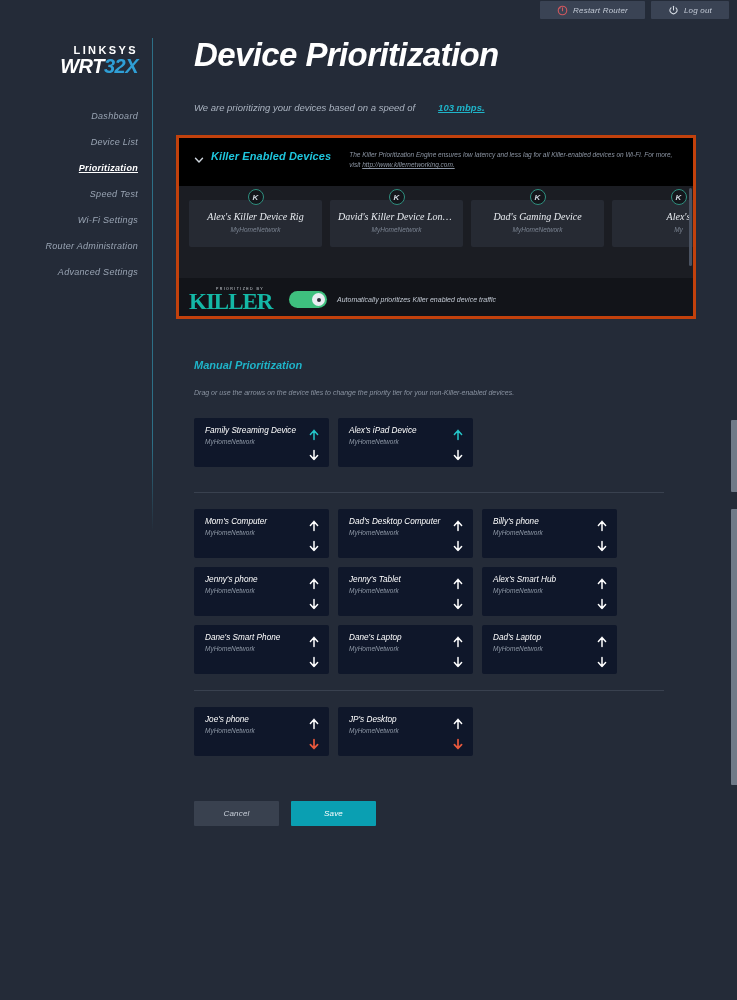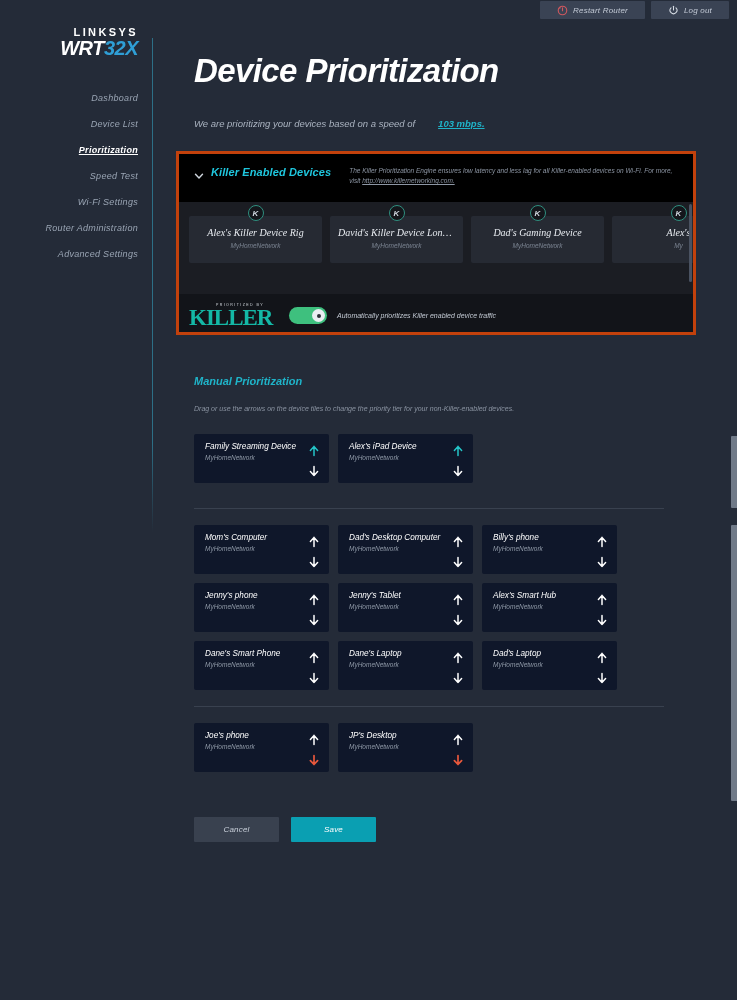--- a/index.html
+++ b/index.html
@@ -24,21 +24,21 @@
     height: 18px; padding: 0 17px; margin-left: 6px;
     border: none; border-radius: 1px;
   }
   .top-btn .ic { display: inline-block; width: 11px; height: 11px; }
 
   
   .sidebar {
     position: absolute; left: 0; top: 24px; width: 156px; height: 976px;
     text-align: right; padding-right: 18px;
   }
-  .logo { margin-top: 2px; }
+  .logo { margin-top: 20px; }
   .logo-linksys {
     font-size: 11px; font-weight: bold; letter-spacing: 2.4px;
     color: #ffffff; font-family: "Liberation Sans", sans-serif;
   }
   .logo-wrt {
     font-size: 20px; font-weight: bold; font-style: italic; letter-spacing: -0.5px;
     color: #ffffff; line-height: 1.05;
   }
   .logo-wrt .b { color: #2f9fd6; }
   .navlist { margin-top: 26px; }
@@ -47,21 +47,21 @@
     padding: 8px 0 8px 0; letter-spacing: .3px; text-decoration: none;
   }
   .navitem.active { color: #ffffff; font-weight: bold; text-decoration: underline; }
 
   .vrule {
     position: absolute; left: 152px; top: 38px; width: 1px; height: 494px;
     background: linear-gradient(to bottom,#2d6f86 0%, #2d6f86 82%, rgba(45,111,134,0) 100%);
   }
 
   
-  .main { position: absolute; left: 156px; top: 40px; width: 581px; }
+  .main { position: absolute; left: 156px; top: 24px; width: 581px; }
   .page-title {
     margin: 12px 0 0 38px;
     font-size: 33px; font-style: italic; font-weight: bold;
     color: #ffffff; letter-spacing: -0.6px;
   }
   .speedline {
     margin: 28px 0 0 38px; font-size: 9.5px; font-style: italic; color: #aab3c0;
   }
   .speedline .lnk {
     color: #1fb4c9; text-decoration: underline; font-weight: bold; margin-left: 23px;

